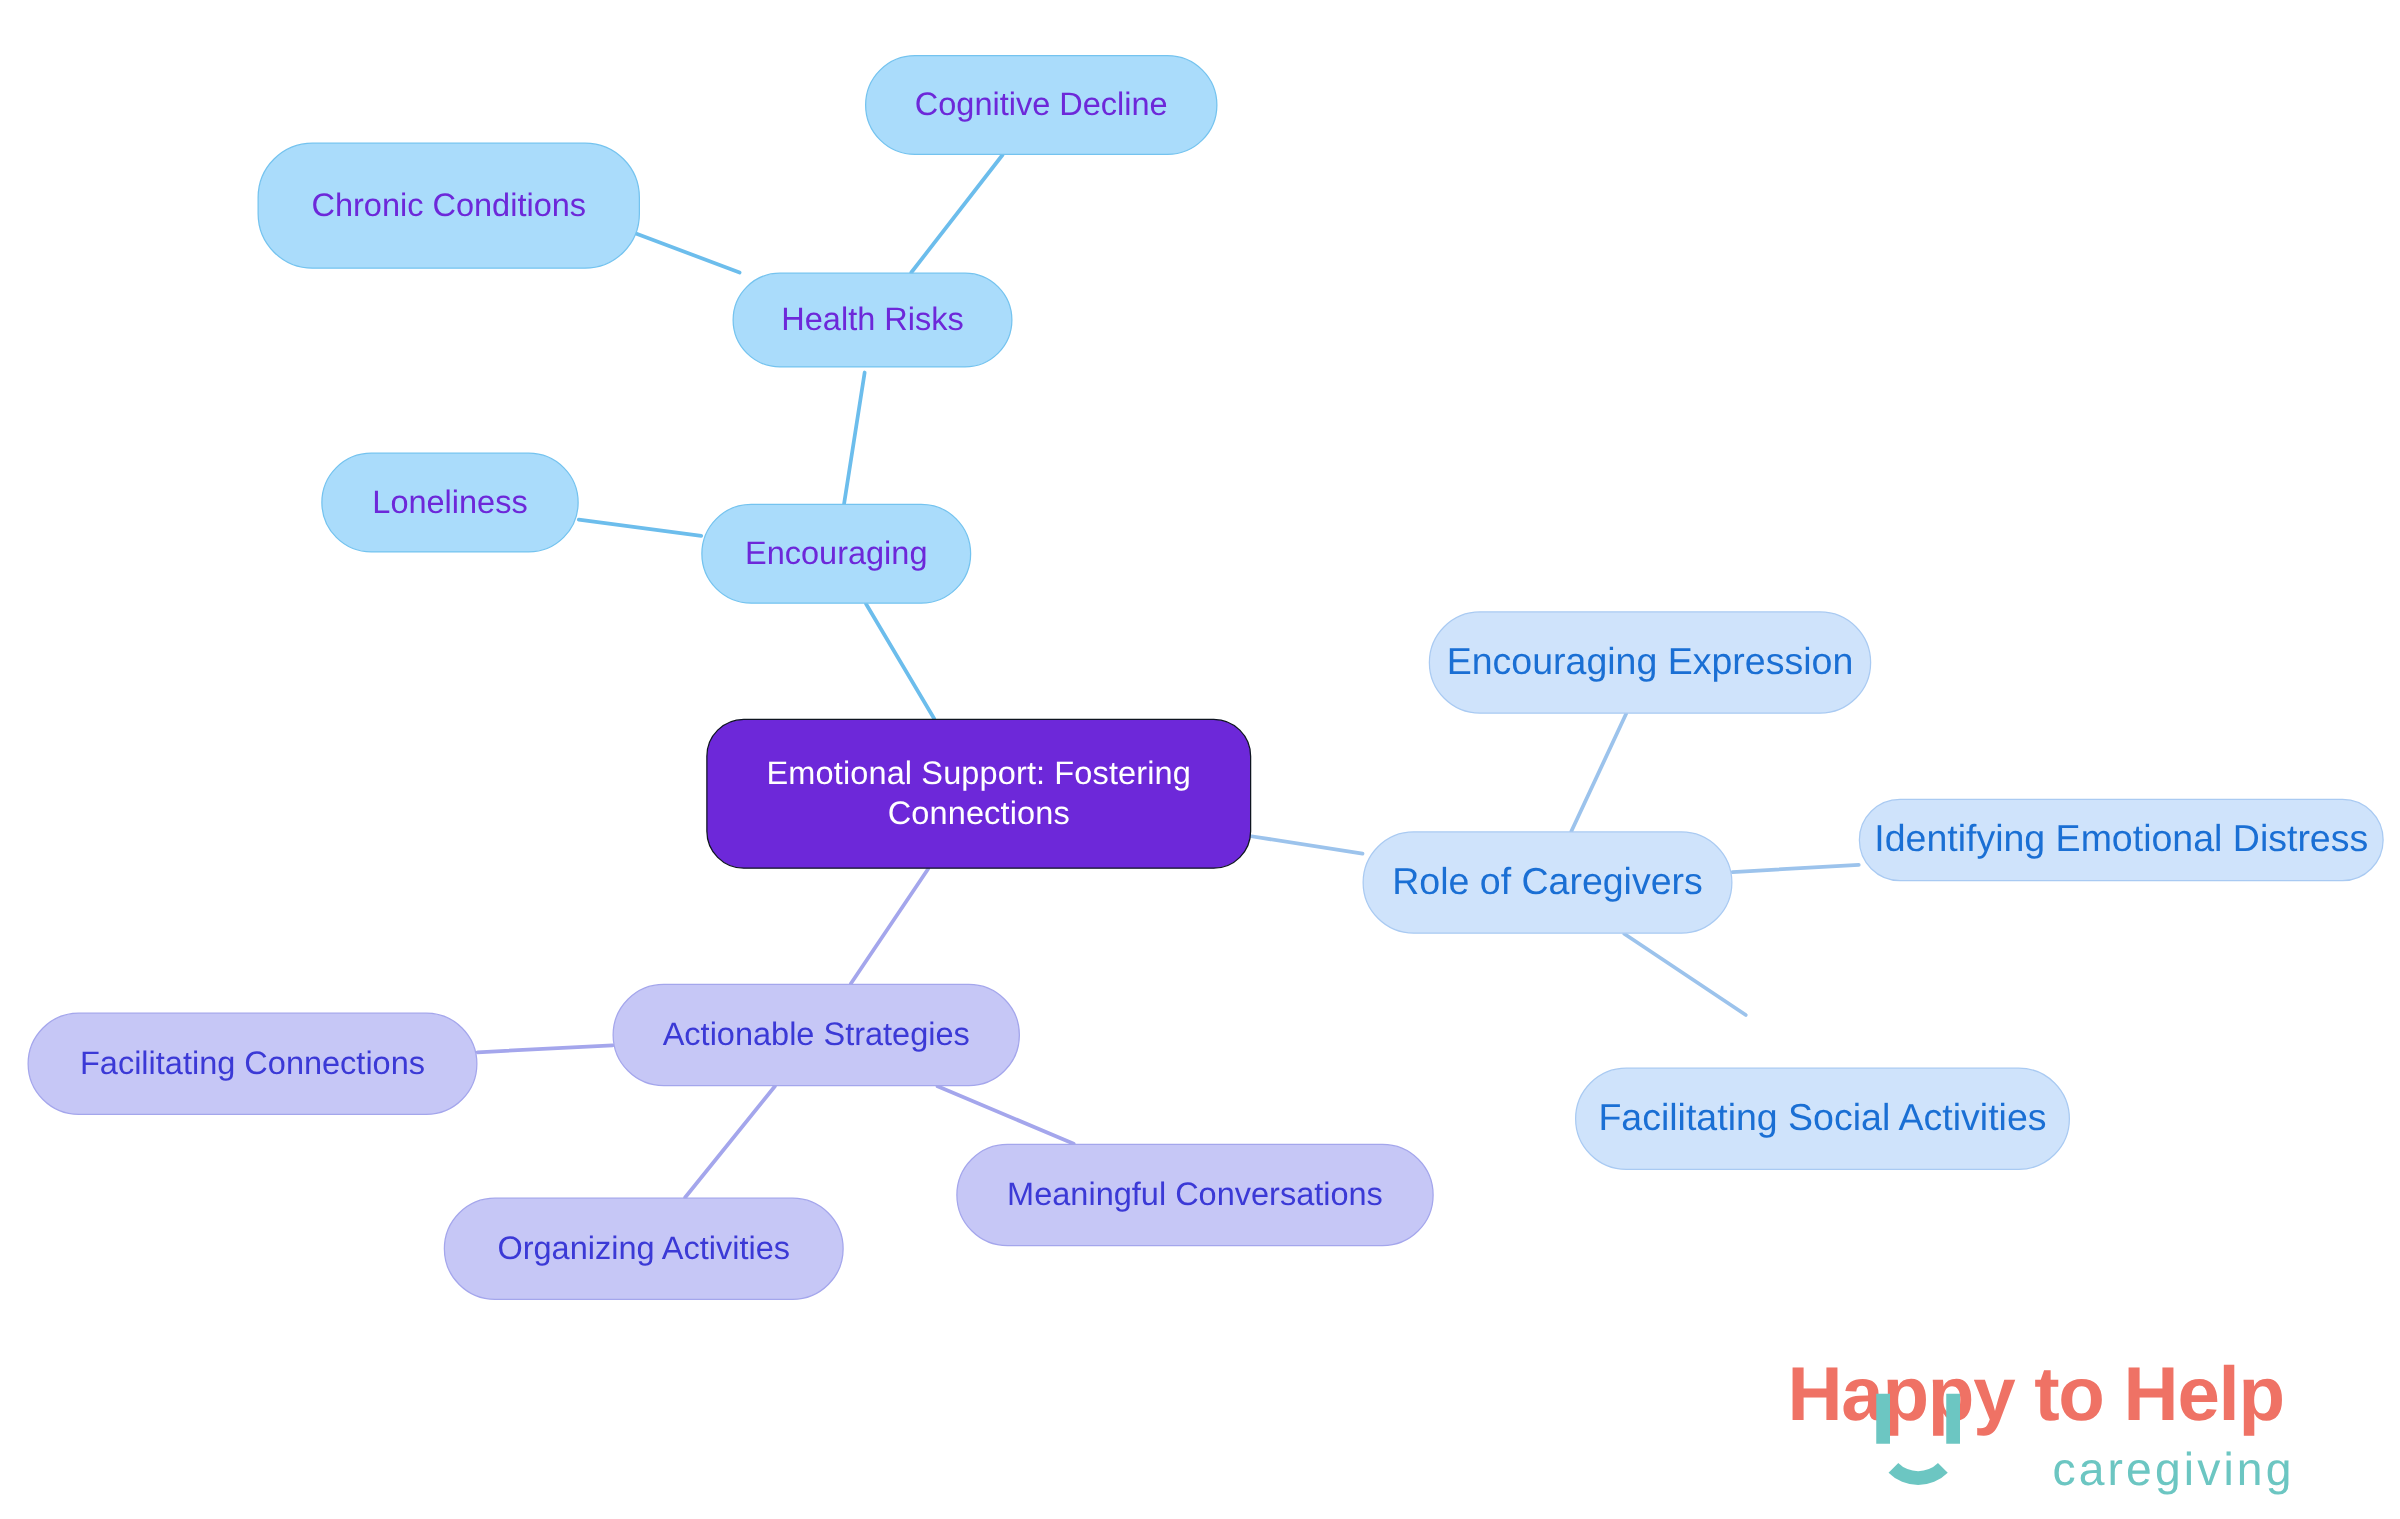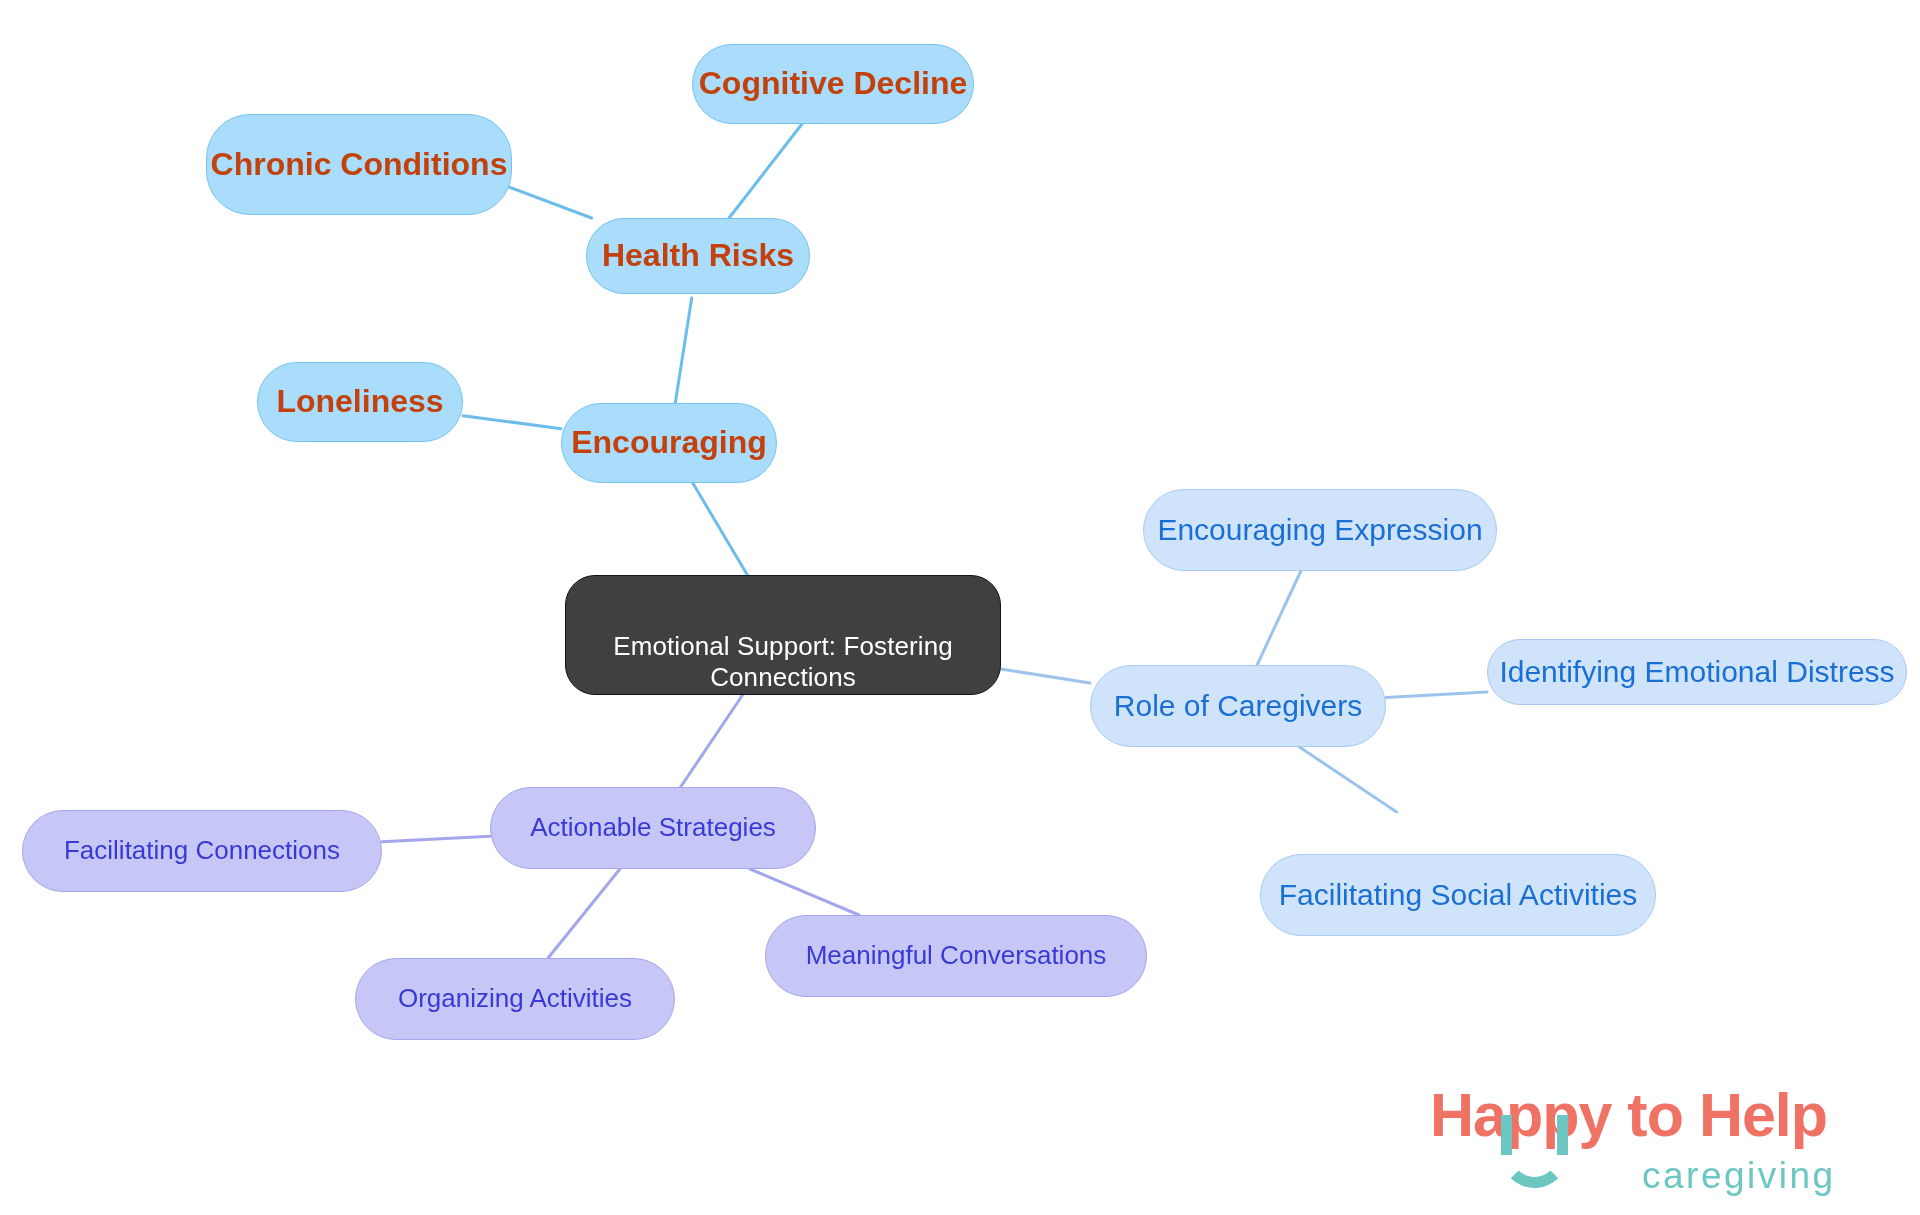--- a/index.html
+++ b/index.html
@@ -34,35 +34,33 @@
     display: flex;
     align-items: center;
     justify-content: center;
     text-align: center;
     line-height: 1.22;
     border-style: solid;
     border-width: 1.5px;
     white-space: pre-line;
   }
   .node-root {
-    background: #404040;
+    background: #6d28d9;
     border-color: #0e1420;
     color: #ffffff;
     border-radius: 30px;
     font-size: 26px;
     letter-spacing: 0.1px;
-    align-items: flex-end;
   }
   .node-blue {
     background: #aadcfb;
     border-color: #74c3ef;
-    color: #c2410c;
+    color: #6d28d9;
     border-radius: 44px;
-    font-size: 32px;
-    font-weight: bold;
+    font-size: 26px;
   }
   .node-lightblue {
     background: #cfe3fb;
     border-color: #a9caf2;
     color: #1a6fd4;
     border-radius: 44px;
     font-size: 30px;
   }
   .node-purple {
     background: #c6c7f6;

